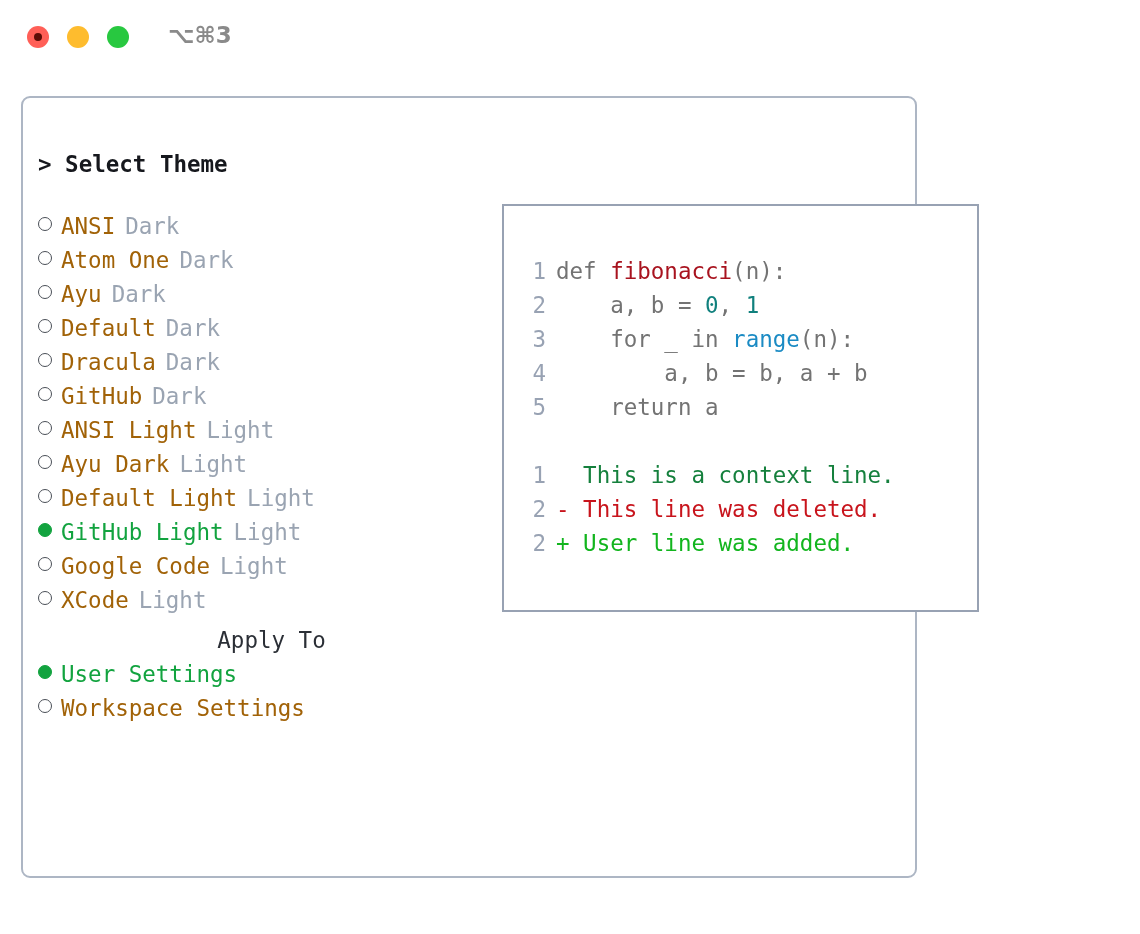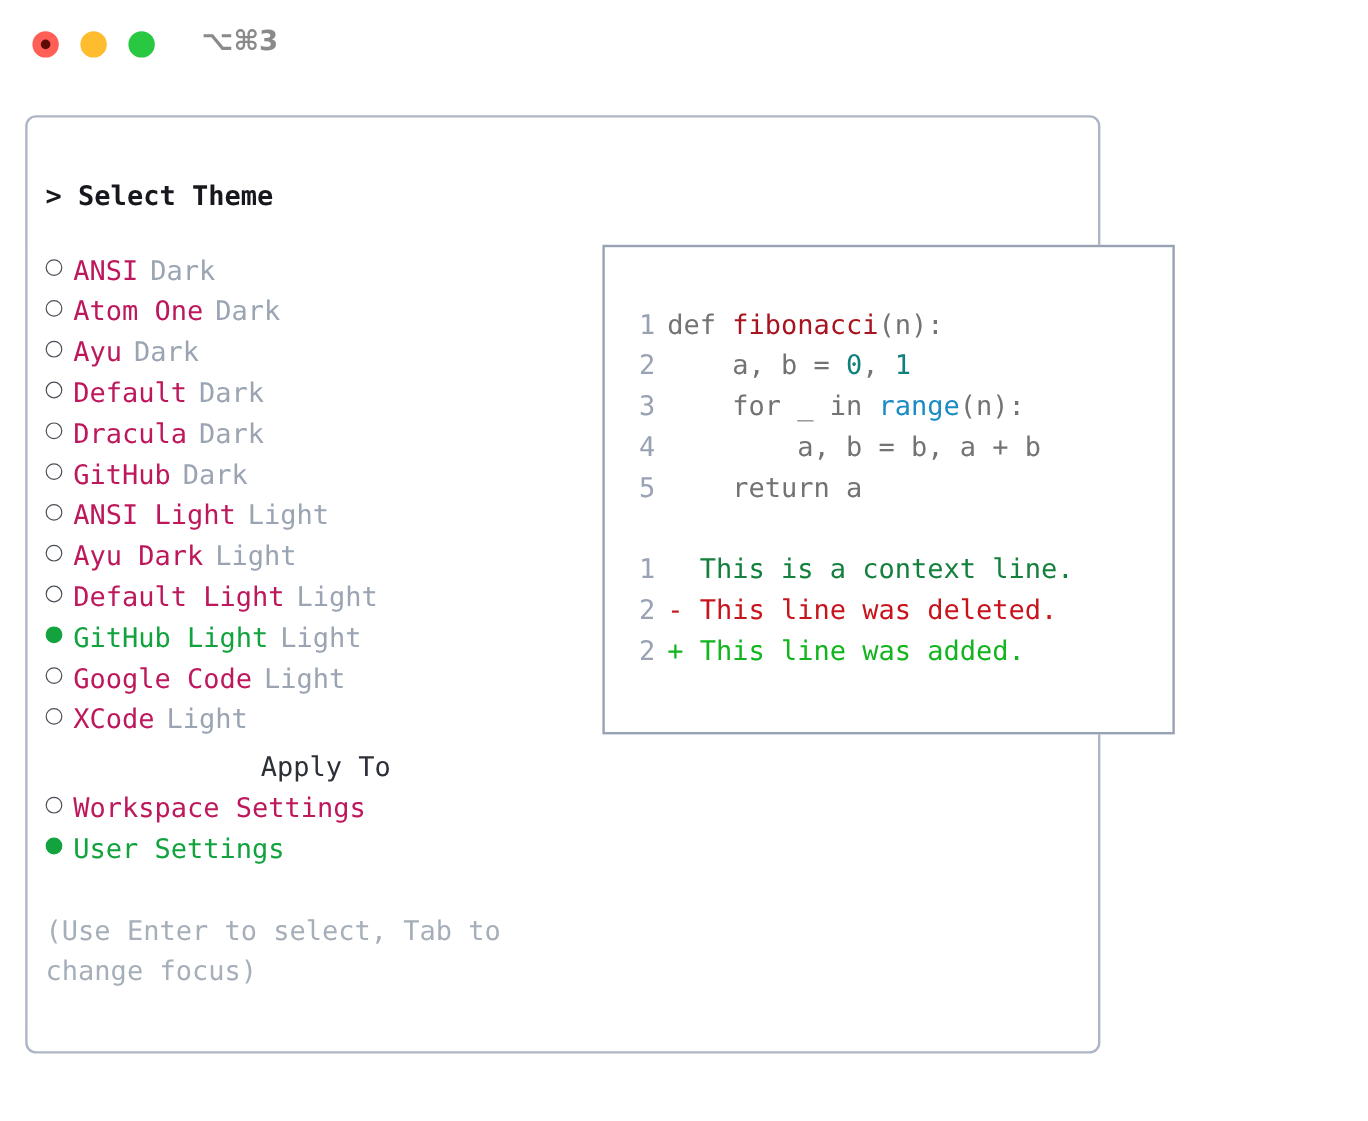--- a/index.html
+++ b/index.html
@@ -108,21 +108,21 @@
     box-sizing: border-box;
     margin-right: 9px;
     position: relative;
     top: -3px;
     flex: 0 0 auto;
   }
   .bullet.sel {
     background: #12a33f;
     border-color: #12a33f;
   }
-  .opt-label { color: #be185d; }
+  .opt-label { color: #a16207; }
   .opt-row.sel .opt-label { color: #12a33f; }
   .opt-tag {
     color: #9aa4b2;
     margin-left: 10px;
     margin-top: 28px;
   }
   .apply-head {
     font-size: 22.5px;
     color: #2b2f36;
     line-height: 34px;
@@ -215,40 +215,39 @@
           <div class="opt-row"><span class="bullet"></span><span class="opt-label">ANSI Light</span><span class="opt-tag">Light</span></div>
           <div class="opt-row"><span class="bullet"></span><span class="opt-label">Ayu Dark</span><span class="opt-tag">Light</span></div>
           <div class="opt-row"><span class="bullet"></span><span class="opt-label">Default Light</span><span class="opt-tag">Light</span></div>
           <div class="opt-row sel"><span class="bullet sel"></span><span class="opt-label">GitHub Light</span><span class="opt-tag">Light</span></div>
           <div class="opt-row"><span class="bullet"></span><span class="opt-label">Google Code</span><span class="opt-tag">Light</span></div>
           <div class="opt-row"><span class="bullet"></span><span class="opt-label">XCode</span><span class="opt-tag">Light</span></div>
         </div>
       <div class="spacer-block"></div>
       <div class="apply-head">Apply To</div>
       <div id="apply-list">
+          <div class="opt-row sel"><span class="bullet sel"></span><span class="opt-label">User Settings</span></div>
           <div class="opt-row"><span class="bullet"></span><span class="opt-label">Workspace Settings</span></div>
-          <div class="opt-row sel"><span class="bullet sel"></span><span class="opt-label">User Settings</span></div>
         </div>
       <div class="spacer-block"></div>
-      <div class="hint">(Use Enter to select, Tab to change focus)</div>
     </div>
 
 
     <div class="code-box">
       <div class="code-inner">
         <div id="code-lines">
             <span class="cline"><span class="lnum">1</span><span class="tok-plain">def </span><span class="tok-fn">fibonacci</span><span class="tok-plain">(n):</span></span>
             <span class="cline"><span class="lnum">2</span><span class="tok-plain">    a, b = </span><span class="tok-num">0</span><span class="tok-plain">, </span><span class="tok-num">1</span></span>
             <span class="cline"><span class="lnum">3</span><span class="tok-plain">    for _ in </span><span class="tok-builtin">range</span><span class="tok-plain">(n):</span></span>
             <span class="cline"><span class="lnum">4</span><span class="tok-plain">        a, b = b, a + b</span></span>
             <span class="cline"><span class="lnum">5</span><span class="tok-plain">    return a</span></span>
           </div>
         <span class="blankline"></span>
         <div id="diff-lines">
             <span class="cline"><span class="lnum">1</span><span class="tok-ctx">  </span><span class="tok-ctx">This is a context line.</span></span>
             <span class="cline"><span class="lnum">2</span><span class="tok-del">- </span><span class="tok-del">This line was deleted.</span></span>
-            <span class="cline"><span class="lnum">2</span><span class="tok-add">+ </span><span class="tok-add">This line was added.</span></span>
+            <span class="cline"><span class="lnum">2</span><span class="tok-add">+ </span><span class="tok-add">User line was added.</span></span>
           </div>
       </div>
     </div>
 
   </div>
 </div>
 
 </body></html>

